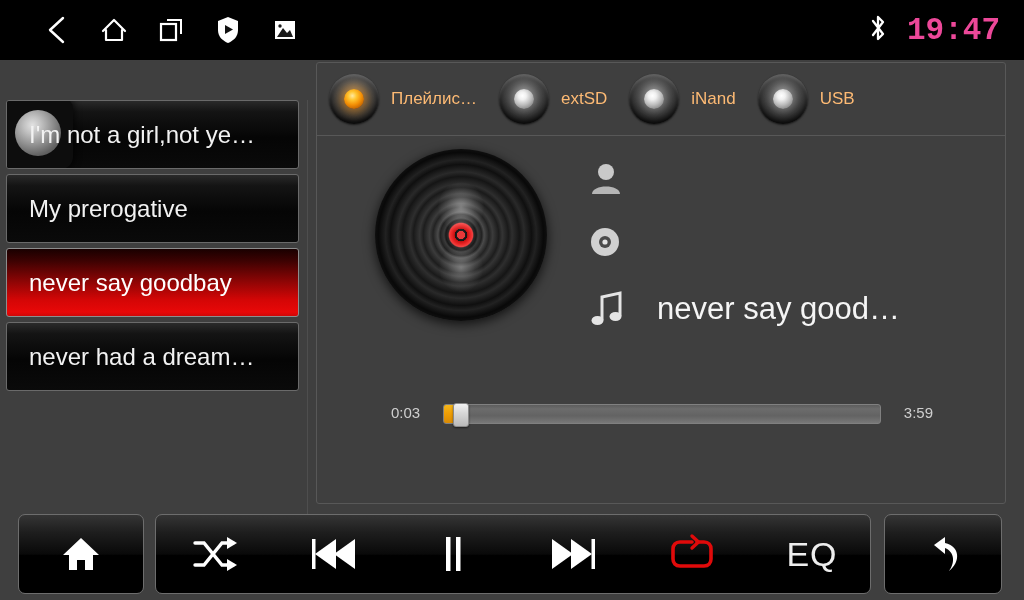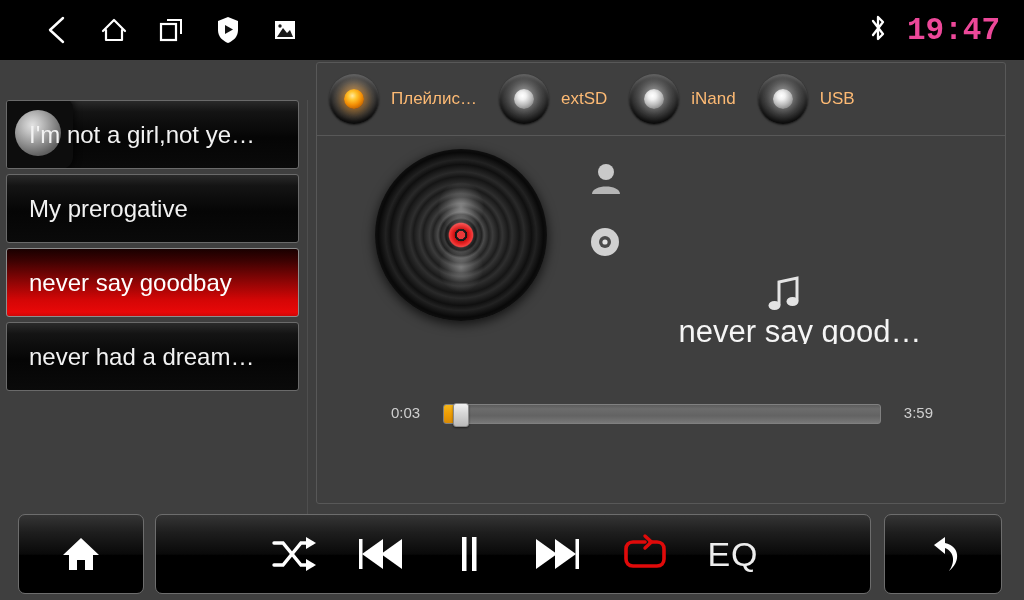--- a/index.html
+++ b/index.html
@@ -136,21 +136,21 @@
     position:absolute; left:50%; bottom:17%; transform:translateX(-50%);
     width:44px; height:48px; border-radius:50%;
     background:radial-gradient(ellipse at 50% 50%, rgba(255,255,255,.34) 0%, rgba(255,255,255,.10) 45%, rgba(255,255,255,0) 72%);
     pointer-events:none;
   }
 
   .meta{ position:absolute; left:272px; top:10px; width:400px; }
   .meta-row{ display:flex; align-items:center; height:64px; margin-bottom:0; }
   .meta-row .ico{ width:46px; display:flex; align-items:center; justify-content:flex-start; flex:none; }
   .meta-row .val{ color:#f5f5f5; font-size:30px; padding-left:22px; white-space:nowrap; overflow:hidden; }
-  .meta-row.title{ height:70px;flex-direction:column; }
+  .meta-row.title{ height:70px; }
   .meta-row.title .val{ font-size:31px; }
 
   
   .seek{
     position:absolute; left:0; right:0; bottom:22px;
     display:flex; align-items:flex-start; padding:0 72px 0 74px;
   }
   .seek .tm{ color:#cfcfcf; font-size:15px; width:42px; flex:none; }
   .seek .tm.right{ text-align:right; }
   .track{
@@ -180,21 +180,21 @@
     background:linear-gradient(to bottom,#353535 0%,#1e1e1e 22%,#090909 50%,#000 52%,#000 100%);
     display:flex; align-items:center; justify-content:center;
     cursor:pointer;
   }
   .homebtn{ position:absolute; left:18px; top:514px; width:126px; height:80px; }
   .backbtn{ position:absolute; left:884px; top:514px; width:118px; height:80px; }
   .transport{
     position:absolute; left:155px; top:514px; width:716px; height:80px;
     border:1px solid #6d6d6d; border-radius:7px;
     background:linear-gradient(to bottom,#353535 0%,#1e1e1e 22%,#090909 50%,#000 52%,#000 100%);
-    display:flex; align-items:center; justify-content:center;
+    display:flex; align-items:center; justify-content:space-between;
     padding:0 14px;
   }
   .tbtn{
     width:88px; height:66px; display:flex; align-items:center; justify-content:center;
     cursor:pointer;
   }
   .eq-txt{ color:#ededed; font-size:34px; letter-spacing:1px; font-family:"Liberation Sans", sans-serif; }
 </style>
 </head>
 <body>

